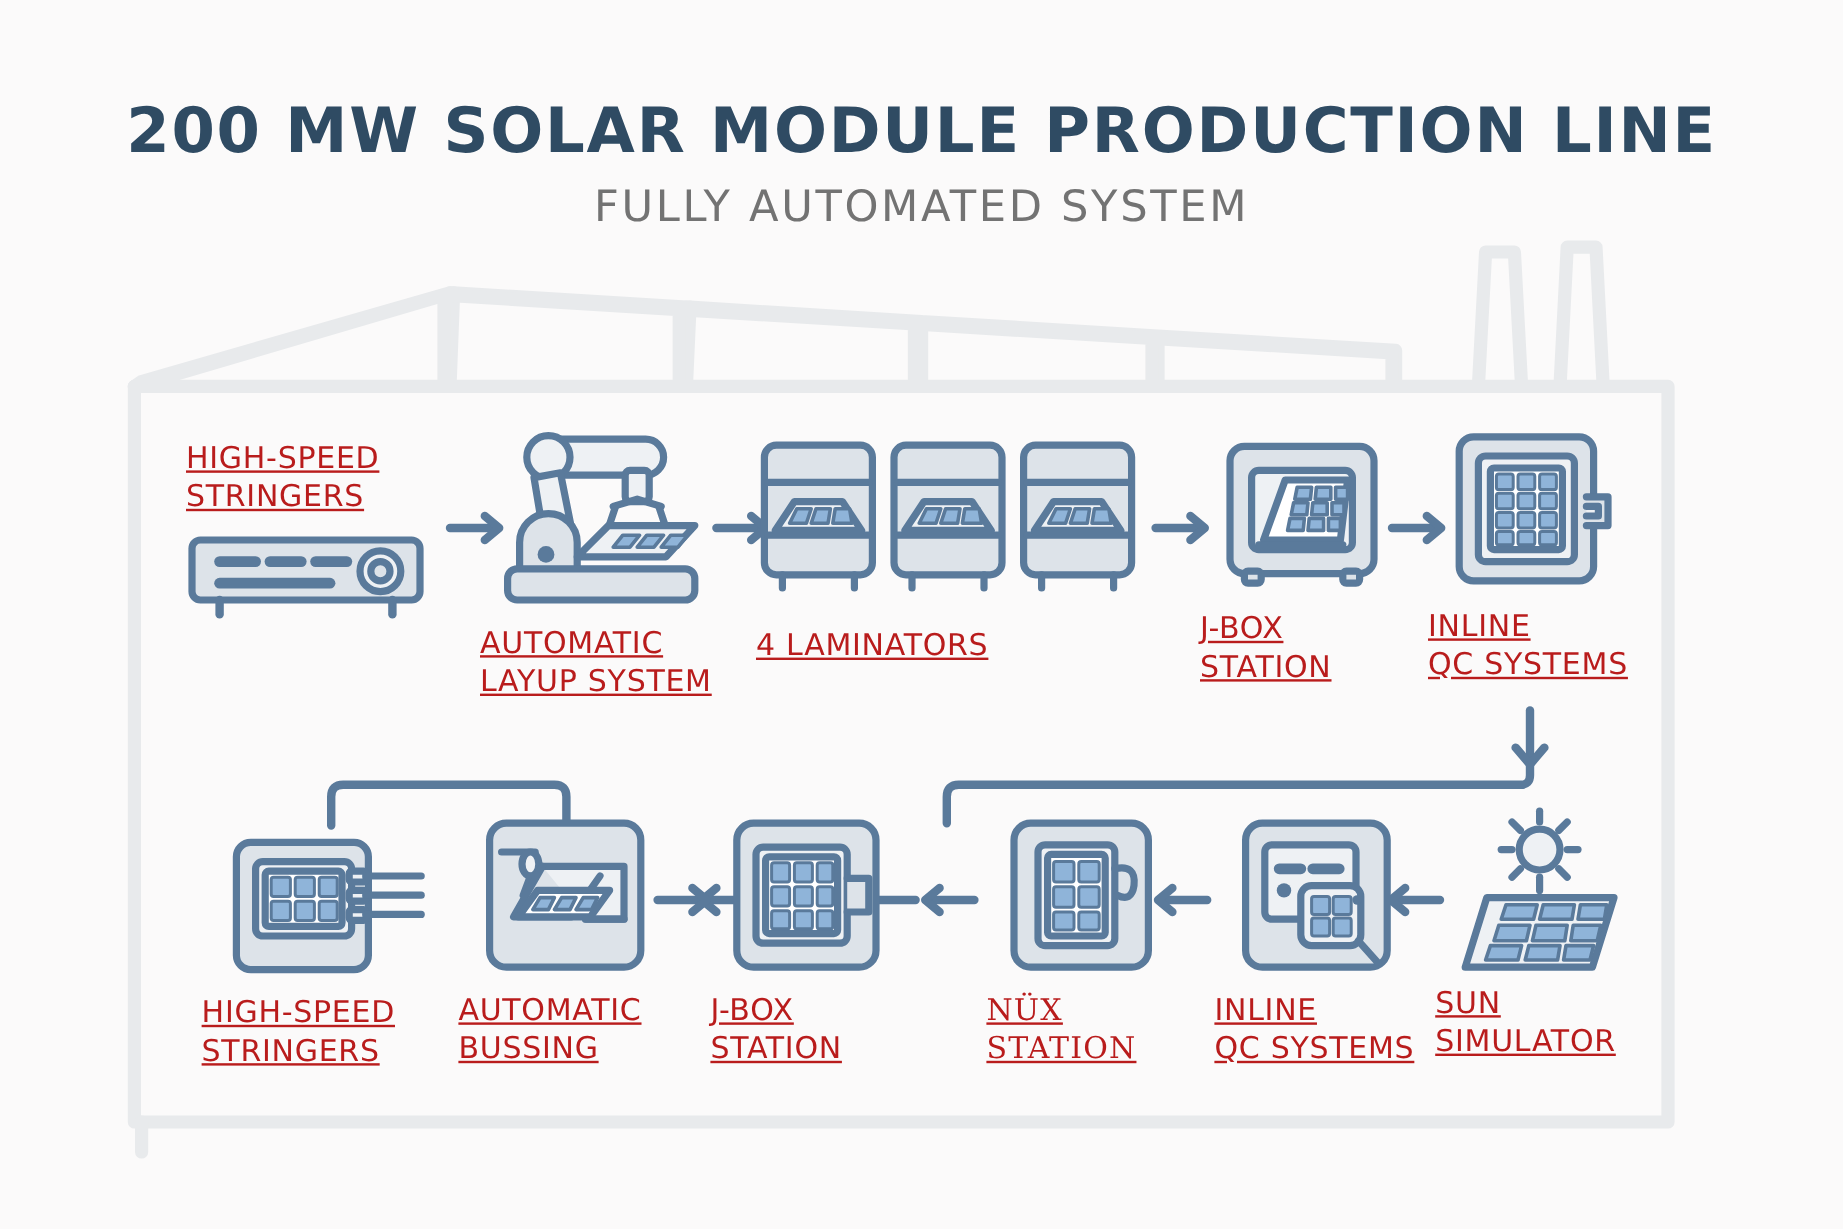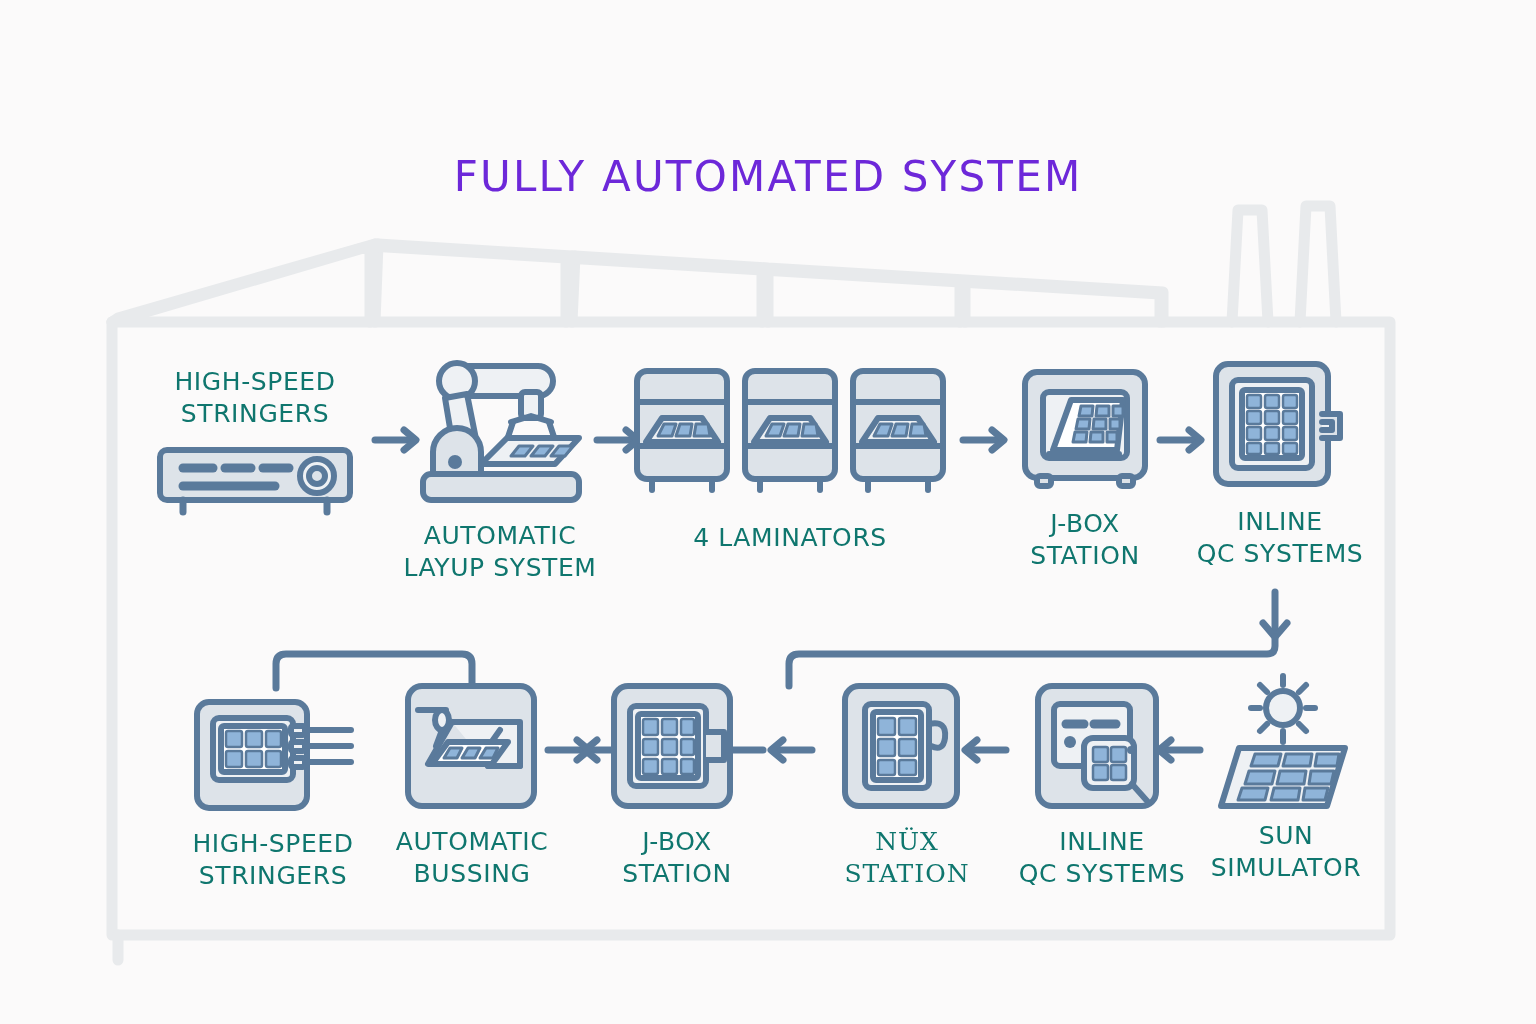--- a/index.html
+++ b/index.html
@@ -15,41 +15,42 @@
   #title{
     position:absolute; left:0; top:80px; width:1536px;
     text-align:center;
     font-size:52px; font-weight:bold; letter-spacing:1.5px;
     color:#2f4b63;
     font-family:"DejaVu Sans", sans-serif;
   }
   #subtitle{
     position:absolute; left:0; top:152px; width:1536px;
     text-align:center;
-    font-size:42px; font-weight:normal; letter-spacing:2.2px;
-    color:#6d28d9;
+    font-size:36px; font-weight:normal; letter-spacing:2.2px;
+    color:#737373;
     font-family:"DejaVu Sans", sans-serif;
   }
 
   
   #factory{ position:absolute; left:0; top:0; width:1536px; height:1024px; pointer-events:none; }
 
   
   #connectors{ position:absolute; left:0; top:0; width:1536px; height:1024px; pointer-events:none; }
 
   .station{ position:absolute; text-align:center; }
   .station .icon{ display:block; margin:0 auto; }
   .label{
     font-family:"DejaVu Sans", sans-serif;
-    color:#0f766e;
+    color:#b91c1c;
     font-size:25px;
     letter-spacing:0.6px;
     line-height:1.28;
     white-space:pre-line;
-    text-align:center;
+    text-align:left;
+    text-decoration:underline;
   }
   .label.glitch{ font-family:"DejaVu Serif", serif; letter-spacing:1px; }
 </style>
 </head>
 <body>
 
 <div id="stage">
 
   <svg id="factory" viewBox="0 0 1536 1024">
     <g fill="none" stroke="#e8eaec" stroke-width="11" stroke-linecap="round" stroke-linejoin="round">
@@ -63,20 +64,21 @@
 
       <path d="M1232,322 L1238,210 L1262,210 L1268,322"></path>
       <path d="M1300,322 L1306,206 L1330,206 L1336,322"></path>
 
       <path d="M112,322 L1390,322 L1390,935 L112,935 Z"></path>
 
       <path d="M118,935 L118,960"></path>
     </g>
   </svg>
 
+  <div id="title">200 MW SOLAR MODULE PRODUCTION LINE</div>
   <div id="subtitle">FULLY AUTOMATED SYSTEM</div>
 
   <svg id="connectors" viewBox="0 0 1536 1024">
     <g fill="none" stroke="#5a7a9b" stroke-width="7" stroke-linecap="round" stroke-linejoin="round">
 
       <g>
         <path d="M375,440 L415,440"></path>
           <path d="M404,430 L416,440 L404,450"></path>
       </g>
       <g>

